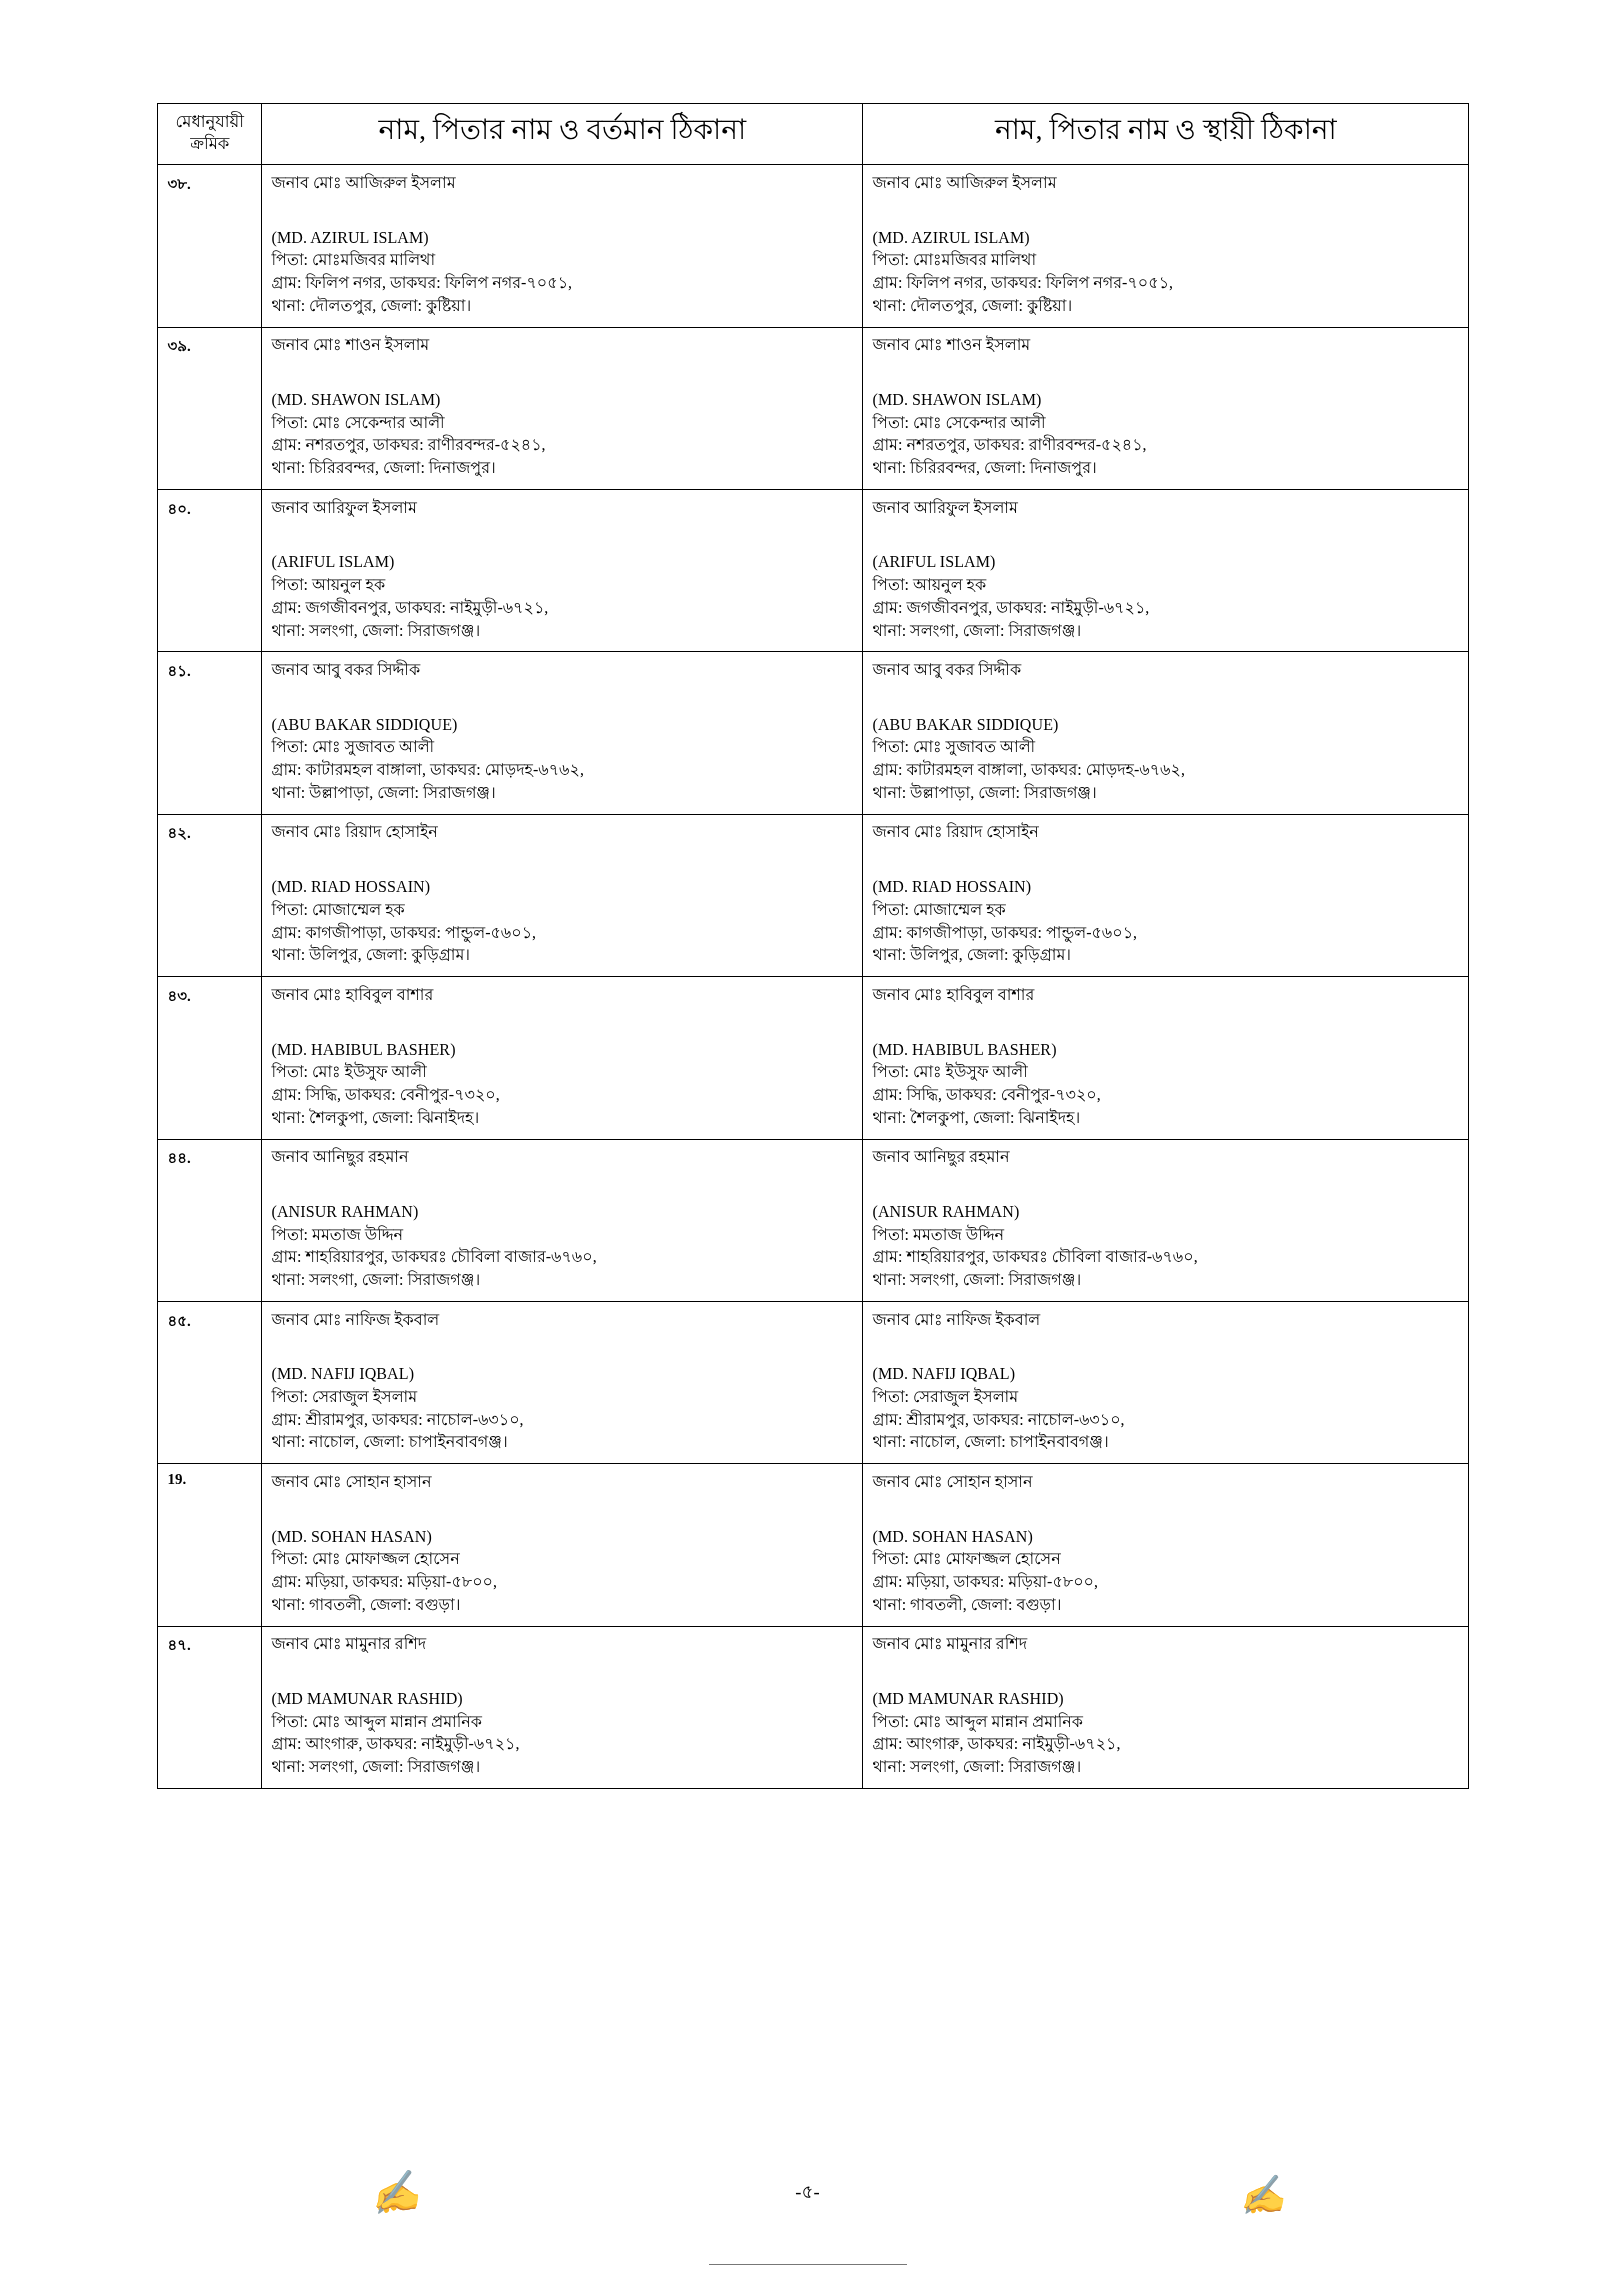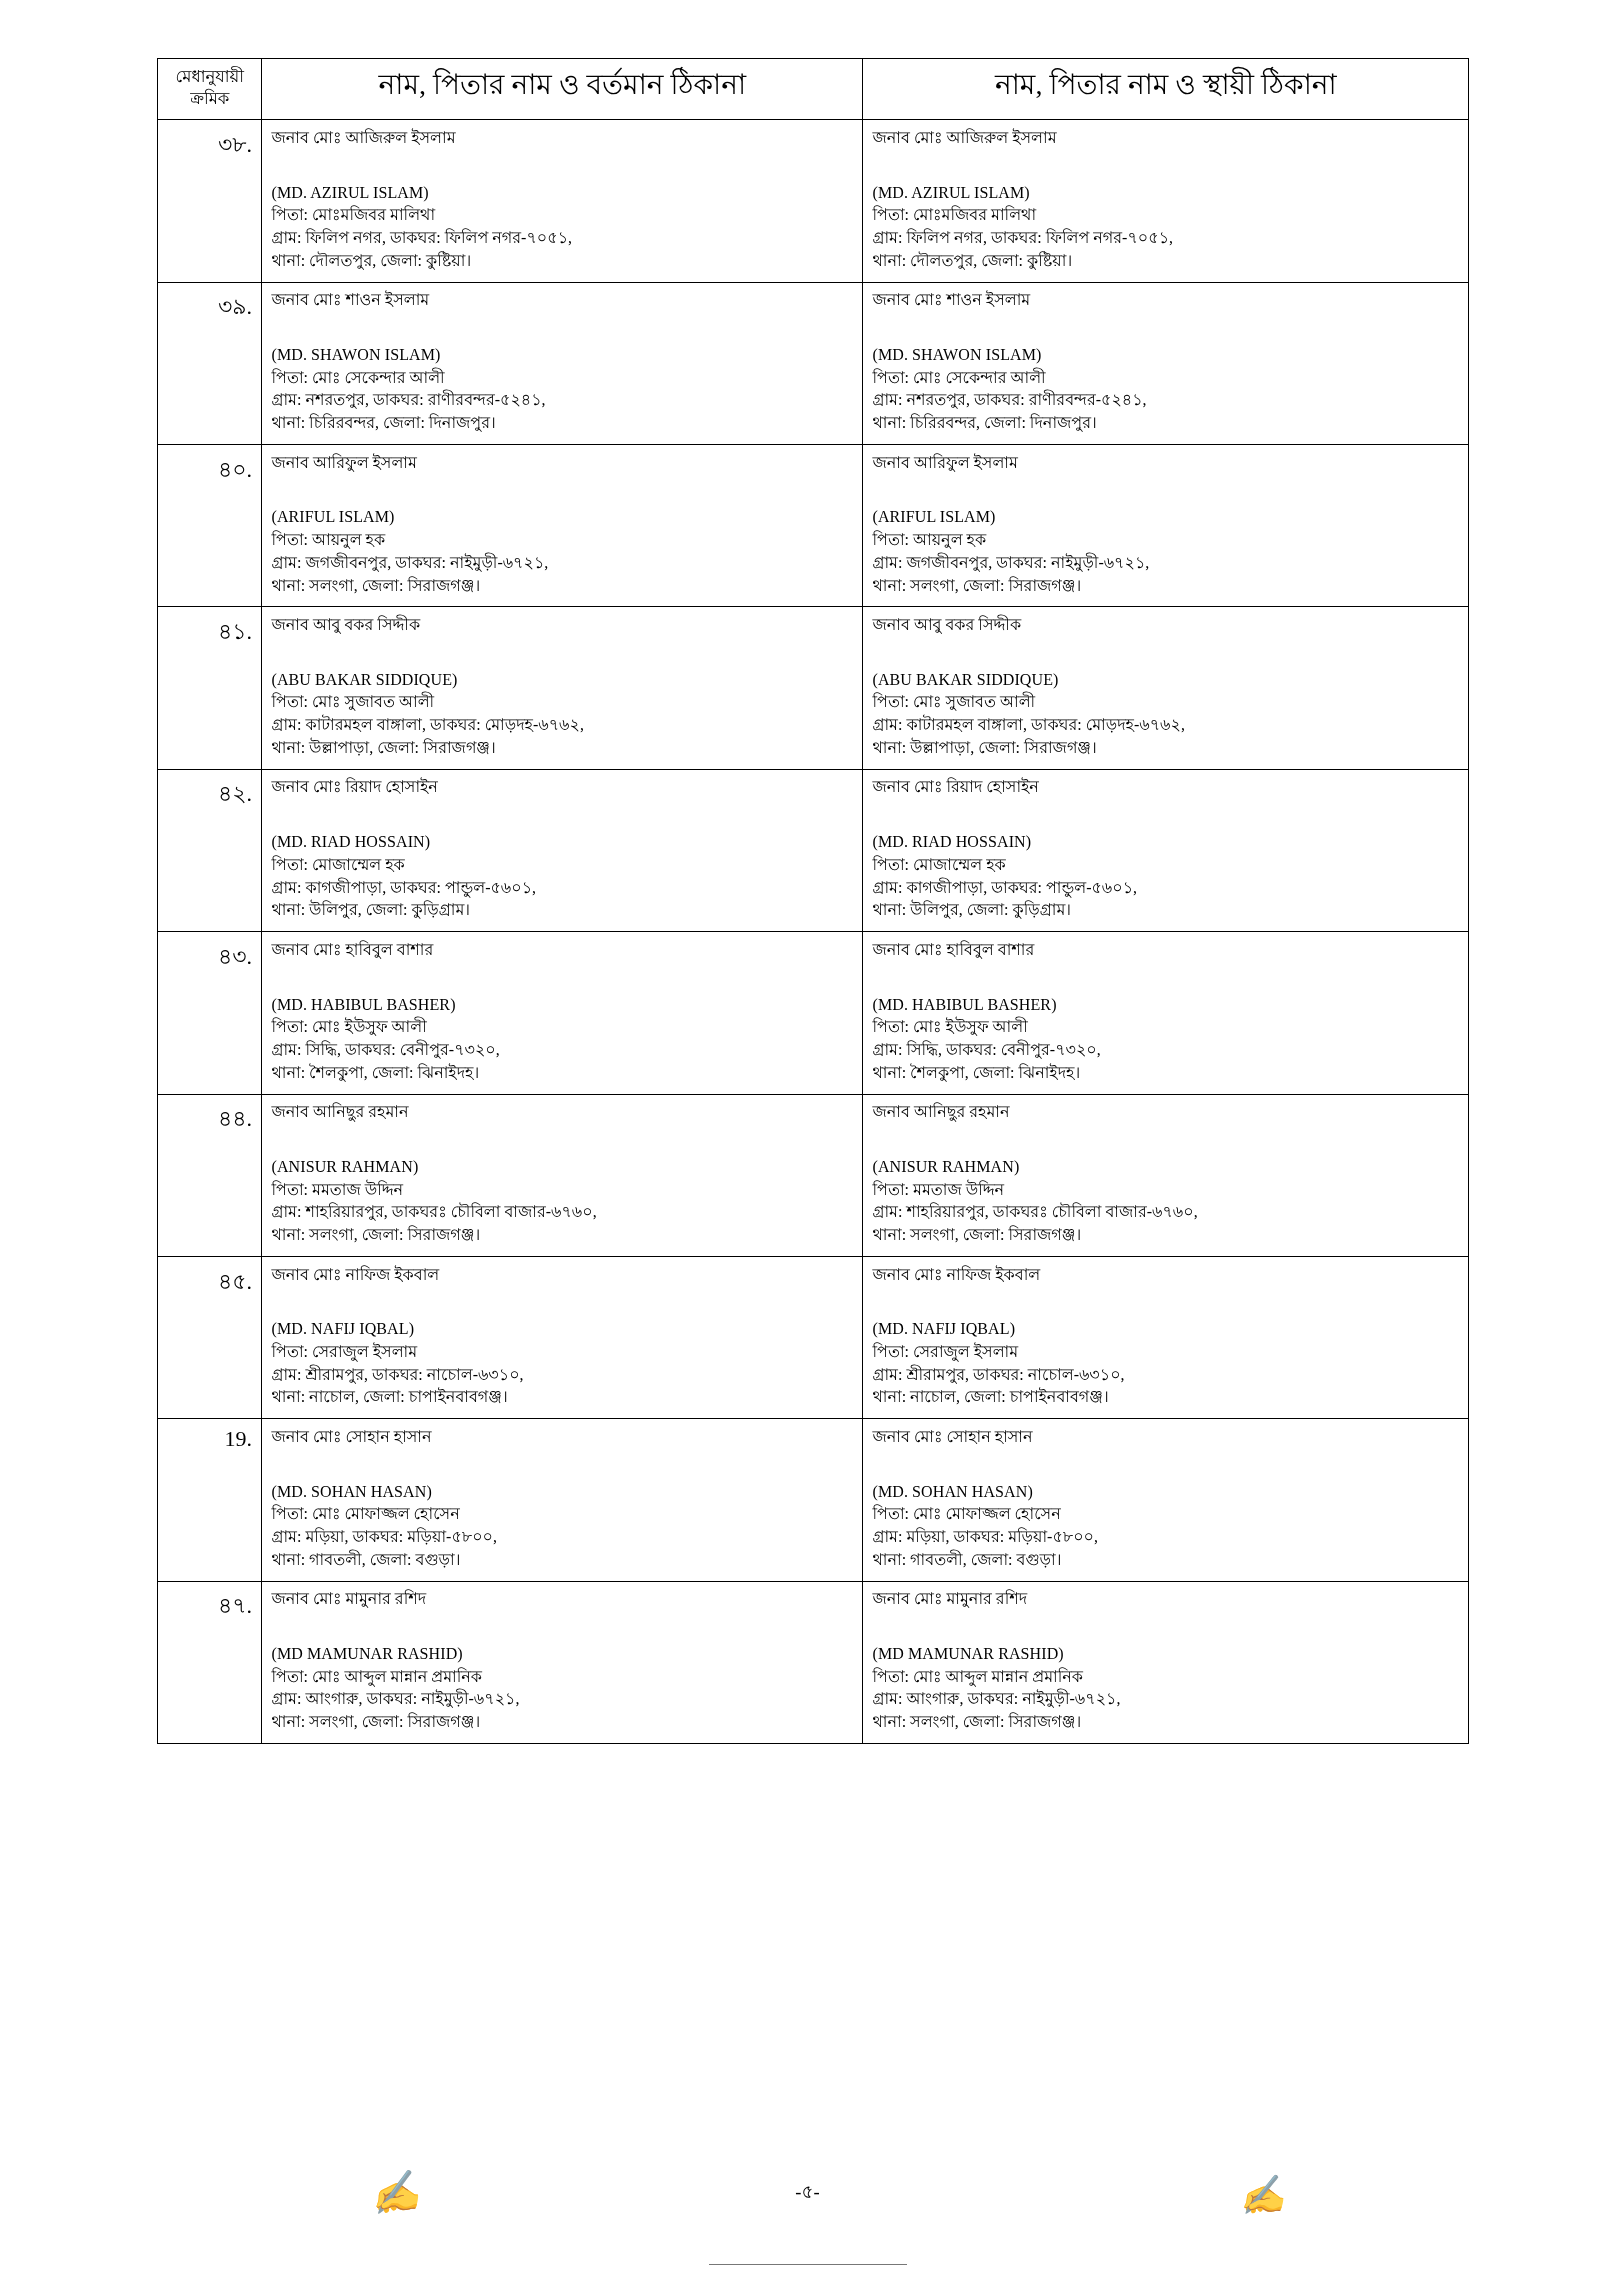--- a/index.html
+++ b/index.html
@@ -12,21 +12,21 @@
     height: 2295px;
     font-family: "Liberation Serif", serif;
     color: #000000;
     position: relative;
   }
   .page {
     position: relative;
     width: 1615px;
     height: 2295px;
     box-sizing: border-box;
-    padding: 58px 152px 0 152px;
+    padding: 103px 152px 0 152px;
   }
   table.roster {
     border-collapse: collapse;
     width: 1311px;
     table-layout: fixed;
     margin-left: 5.3px;
   }
   table.roster th,
   table.roster td {
     border: 1.3px solid #000000;
@@ -42,23 +42,24 @@
     vertical-align: middle;
     font-size: 18.5px;
     line-height: 1.35;
     font-weight: normal;
     padding: 10.6px 6.6px;
   }
   th.h-serial { font-size: 16.5px; }
   th.h-col { font-size: 28px; }
 
   td.serial {
-    text-align: right;
-    font-size: 22px;
+    text-align: left;
+    font-size: 15px;
     padding-top: 10.6px;
+    font-weight: bold;
   }
   td.addr {
     font-size: 16px;
     line-height: 1.42;
   }
   .line { white-space: nowrap; }
   .line.en {
     font-family: "Liberation Serif", serif;
     letter-spacing: 0.1px;
     margin-top: 32px;

